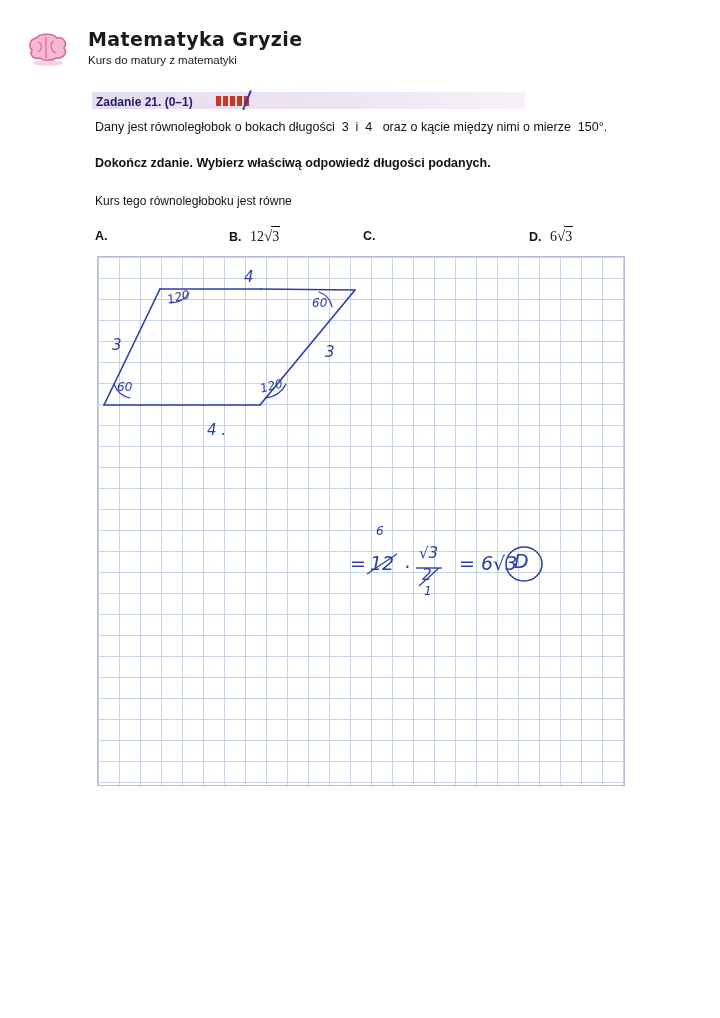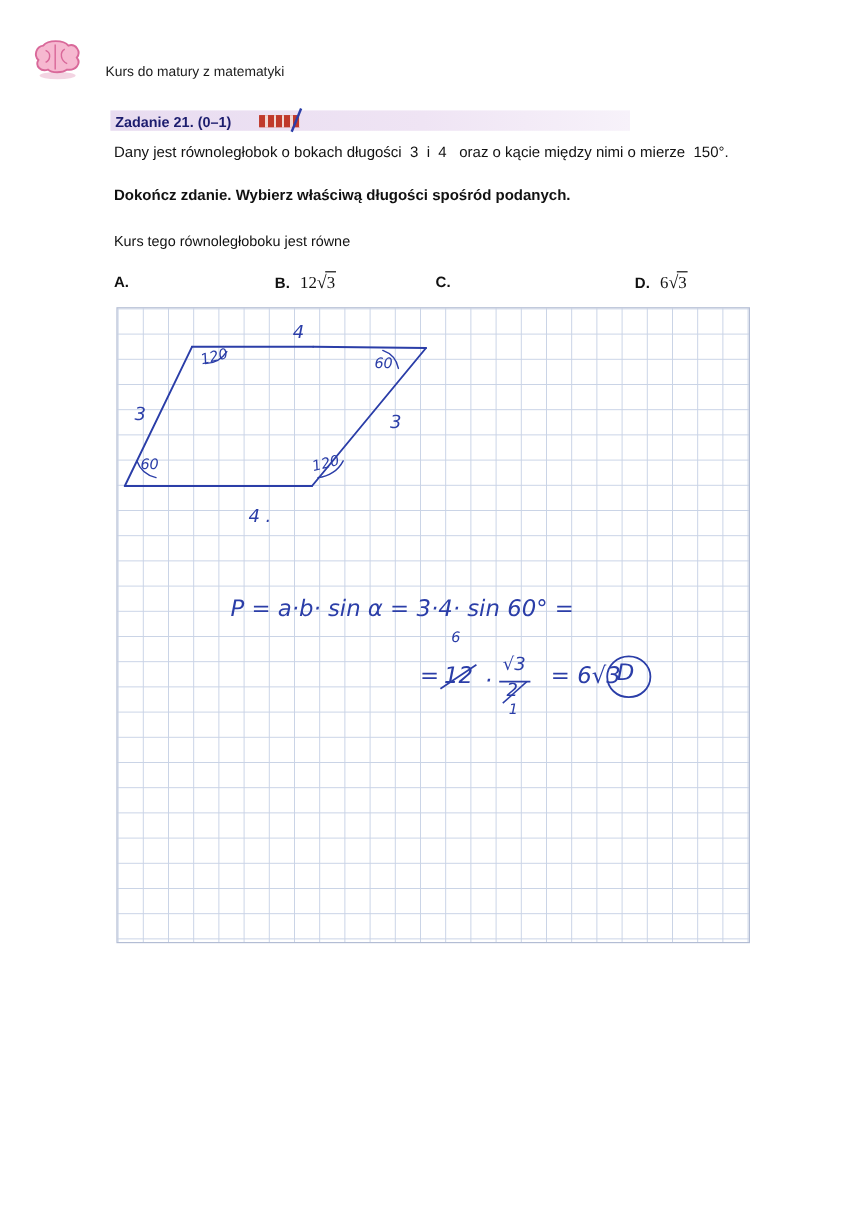--- a/index.html
+++ b/index.html
@@ -183,30 +183,31 @@
 <body>
 
 <div class="header">
   <span class="brain-logo">
     <svg width="48" height="42" viewBox="0 0 48 42">
       <ellipse cx="24" cy="35" rx="15" ry="3" fill="#f3d4e2"></ellipse>
       <path d="M12 10 C6 11 4 18 8 22 C5 27 10 32 16 30 C19 33 28 33 32 30 C39 31 44 25 40 20 C44 15 39 8 33 10 C29 5 16 5 12 10 Z" fill="#f6b8d0" stroke="#d9699a" stroke-width="1.6"></path>
       <path d="M22 9 L22 30 M14 14 C19 16 18 22 14 24 M30 13 C25 16 27 23 32 25" fill="none" stroke="#d9699a" stroke-width="1.2"></path>
     </svg>
   </span>
+  <div class="brand-title">Matematyka Gryzie</div>
   <div class="brand-sub">Kurs do matury z matematyki</div>
 </div>
 
 <div class="task-band"></div>
 <div class="task-label">Zadanie 21. (0–1)</div>
 <div class="redaction"></div>
 <div class="pen-slash"></div>
 
 <div class="stmt">Dany jest równoległobok o bokach długości  3  i  4   oraz o kącie między nimi o mierze  150°.</div>
-<div class="instr">Dokończ zdanie. Wybierz właściwą długości spośród podanych.</div>
+<div class="instr">Dokończ zdanie. Wybierz właściwą odpowiedź długości podanych.</div>
 <div class="lead">Kurs tego równoległoboku jest równe</div>
 
 <div class="options">
 
   <div class="opt opt-a">
     <span class="ltr">A.</span>
     <span class="val"></span>
   </div>
 
   <div class="opt opt-b">
@@ -256,21 +257,20 @@
   <div class="hw hw-md" style="left:110px; top:165px;">4 .</div>
   <div class="hw hw-md" style="left:15px; top:80px;">3</div>
   <div class="hw hw-md" style="left:228px; top:87px;">3</div>
 
   <div class="hw hw-sm" style="left:70px; top:34px; transform:rotate(-14deg);">120</div>
   <div class="hw hw-sm" style="left:215px; top:40px;">60</div>
   <div class="hw hw-sm" style="left:20px; top:124px;">60</div>
   <div class="hw hw-sm" style="left:163px; top:123px; transform:rotate(-14deg);">120</div>
 
   
-  <div class="hw hw-lg" style="left:95px; top:240px;">P = a·b· sin α  =   3·4· sin 60° =</div>
 
   
   <div class="hw hw-sm" style="left:279px; top:268px;">6</div>
 
   
   <div class="hw hw-lg" style="left:253px; top:296px;">=</div>
   <div class="hw hw-lg" style="left:273px; top:296px;">12</div>
   <svg style="position:absolute; left:268px; top:294px;" width="36" height="28">
     <path d="M2 24 L32 4" stroke="#2b3ea8" stroke-width="1.4" fill="none"></path>
   </svg>

